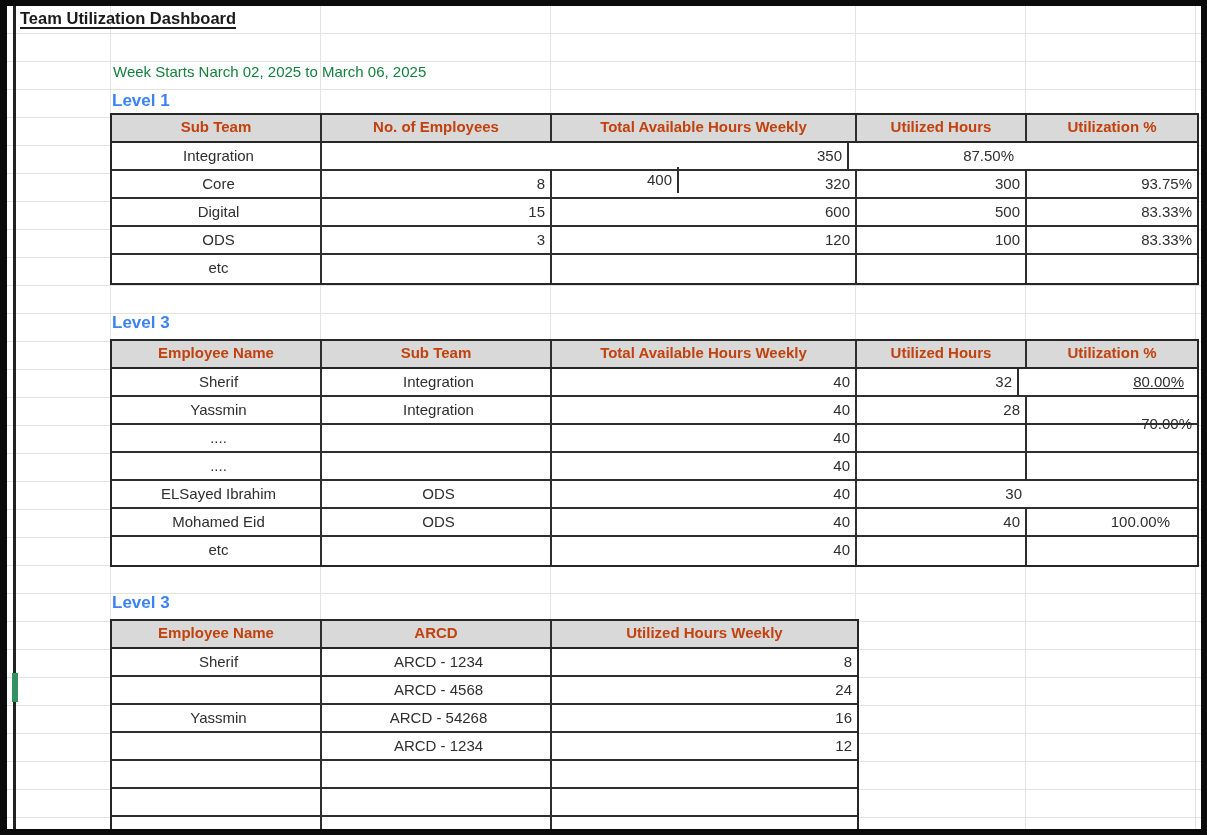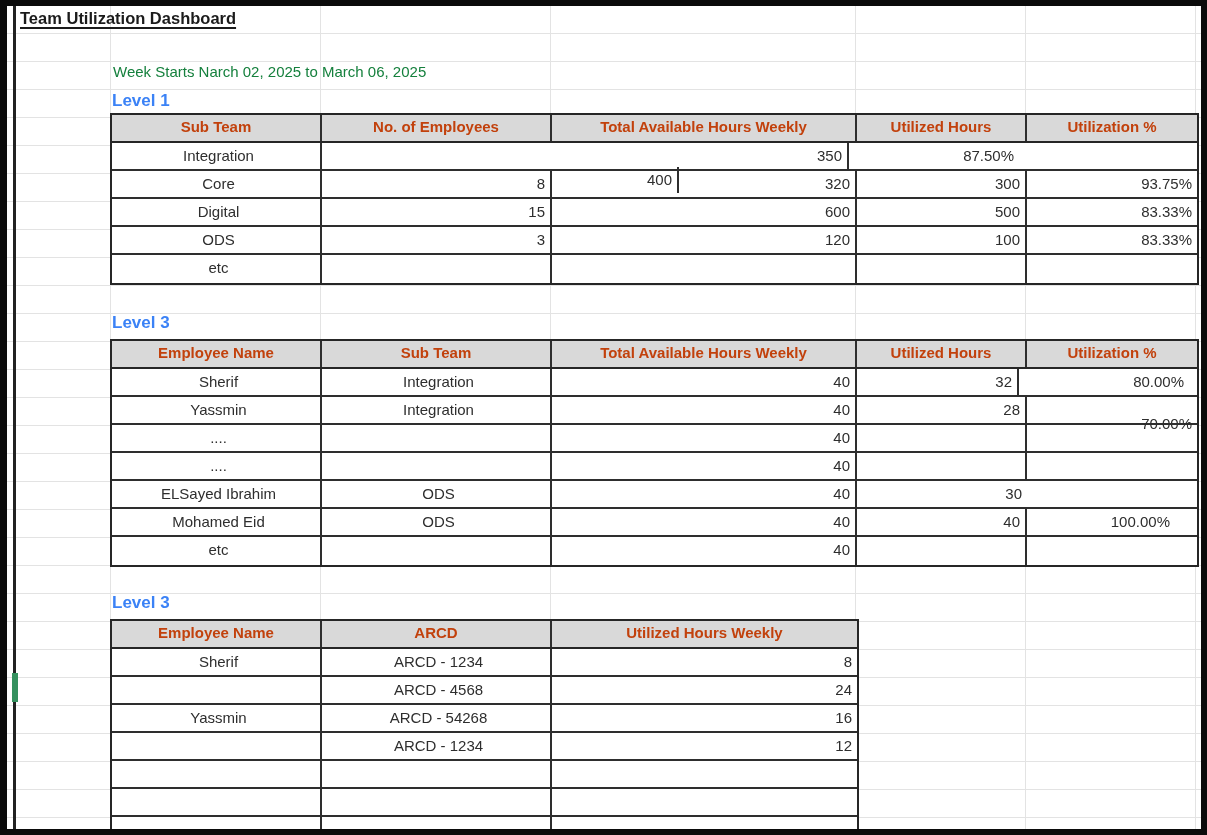--- a/index.html
+++ b/index.html
@@ -149,21 +149,21 @@
         <div class="td c" style="width: 230px;">Sub Team</div>
         <div class="td c" style="width: 305px;">Total Available Hours Weekly</div>
         <div class="td c" style="width: 170px;">Utilized Hours</div>
         <div class="td c" style="width: 170px;">Utilization %</div>
       </div>
       <div class="tr">
         <div class="td l" style="width: 210px;">Sherif</div>
         <div class="td l" style="width: 230px;">Integration</div>
         <div class="td r" style="width: 305px;">40</div>
         <div class="td r" style="width: 162px;">32</div>
-        <div class="td r" style="width: 170px;">80.00%</div>
+        <div class="td r" style="width: 170px; text-decoration: underline;">80.00%</div>
       </div>
       <div class="tr">
         <div class="td l" style="width: 210px;">Yassmin</div>
         <div class="td l" style="width: 230px;">Integration</div>
         <div class="td r" style="width: 305px;">40</div>
         <div class="td r" style="width: 170px;">28</div>
         <div class="td r" style="width: 170px; margin-top: 14px;">70.00%</div>
       </div>
       <div class="tr">
         <div class="td l" style="width: 210px;">....</div>

